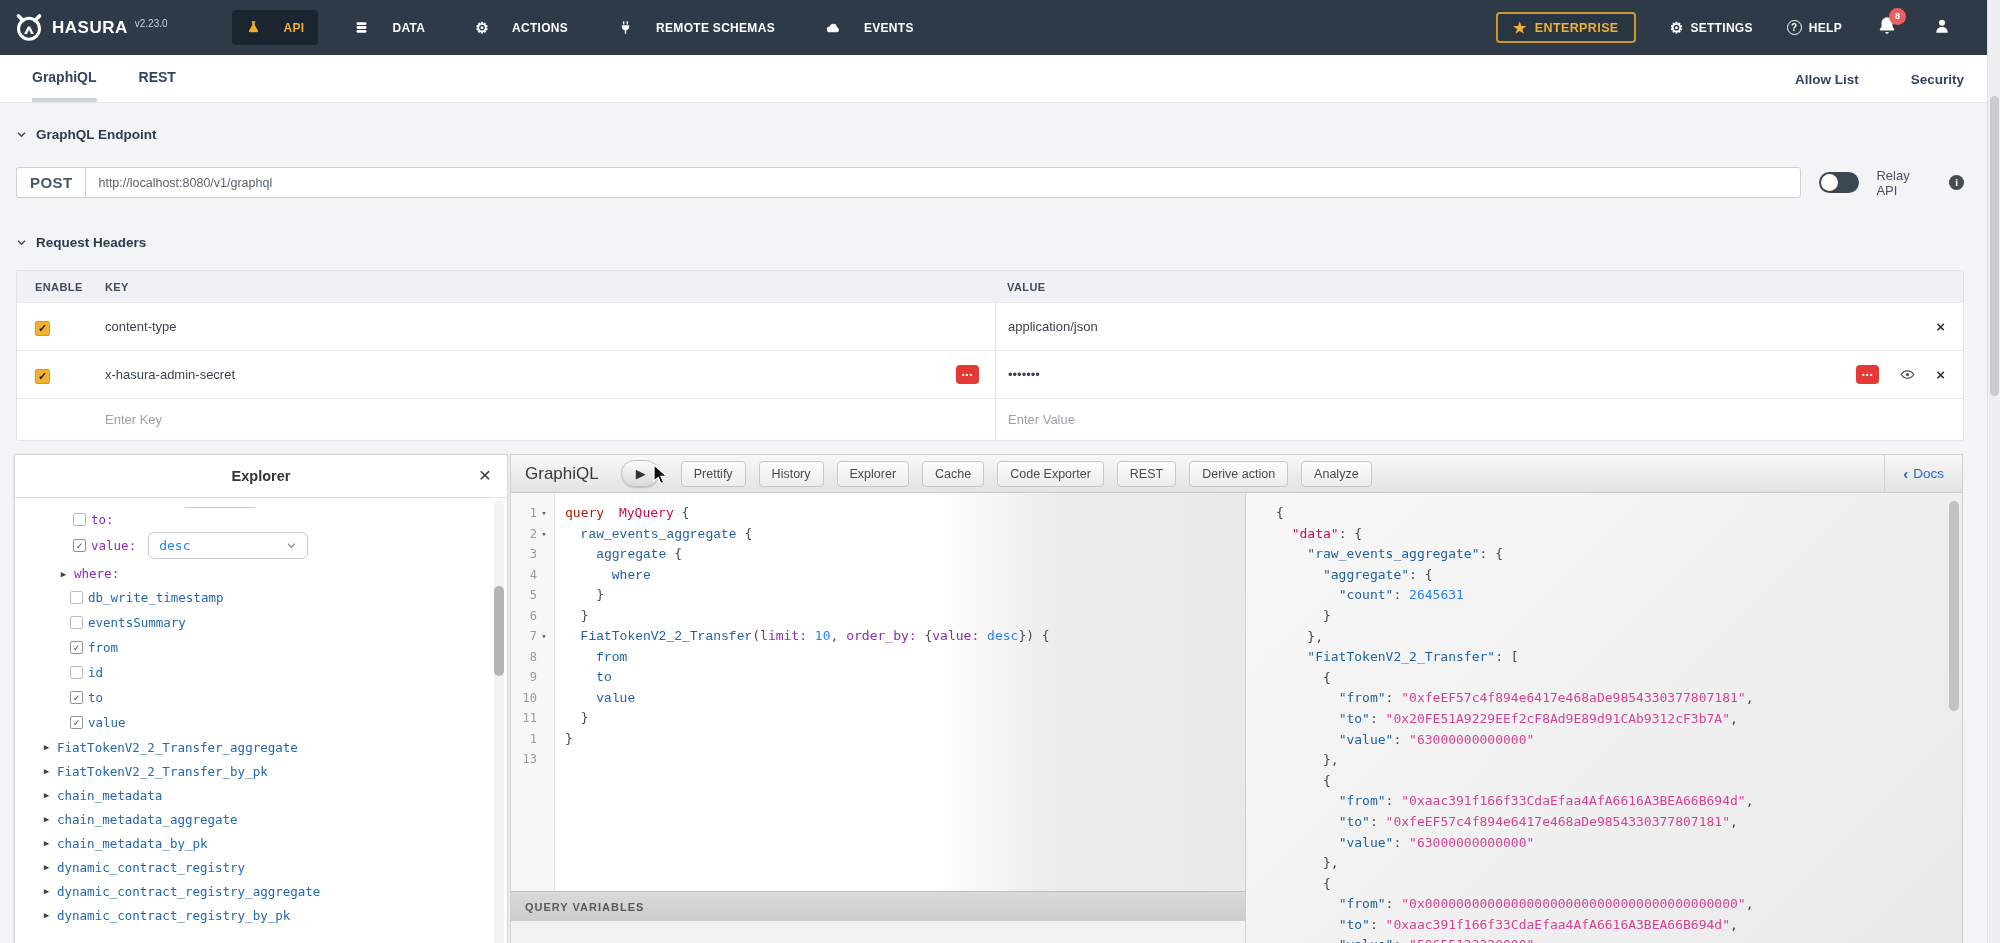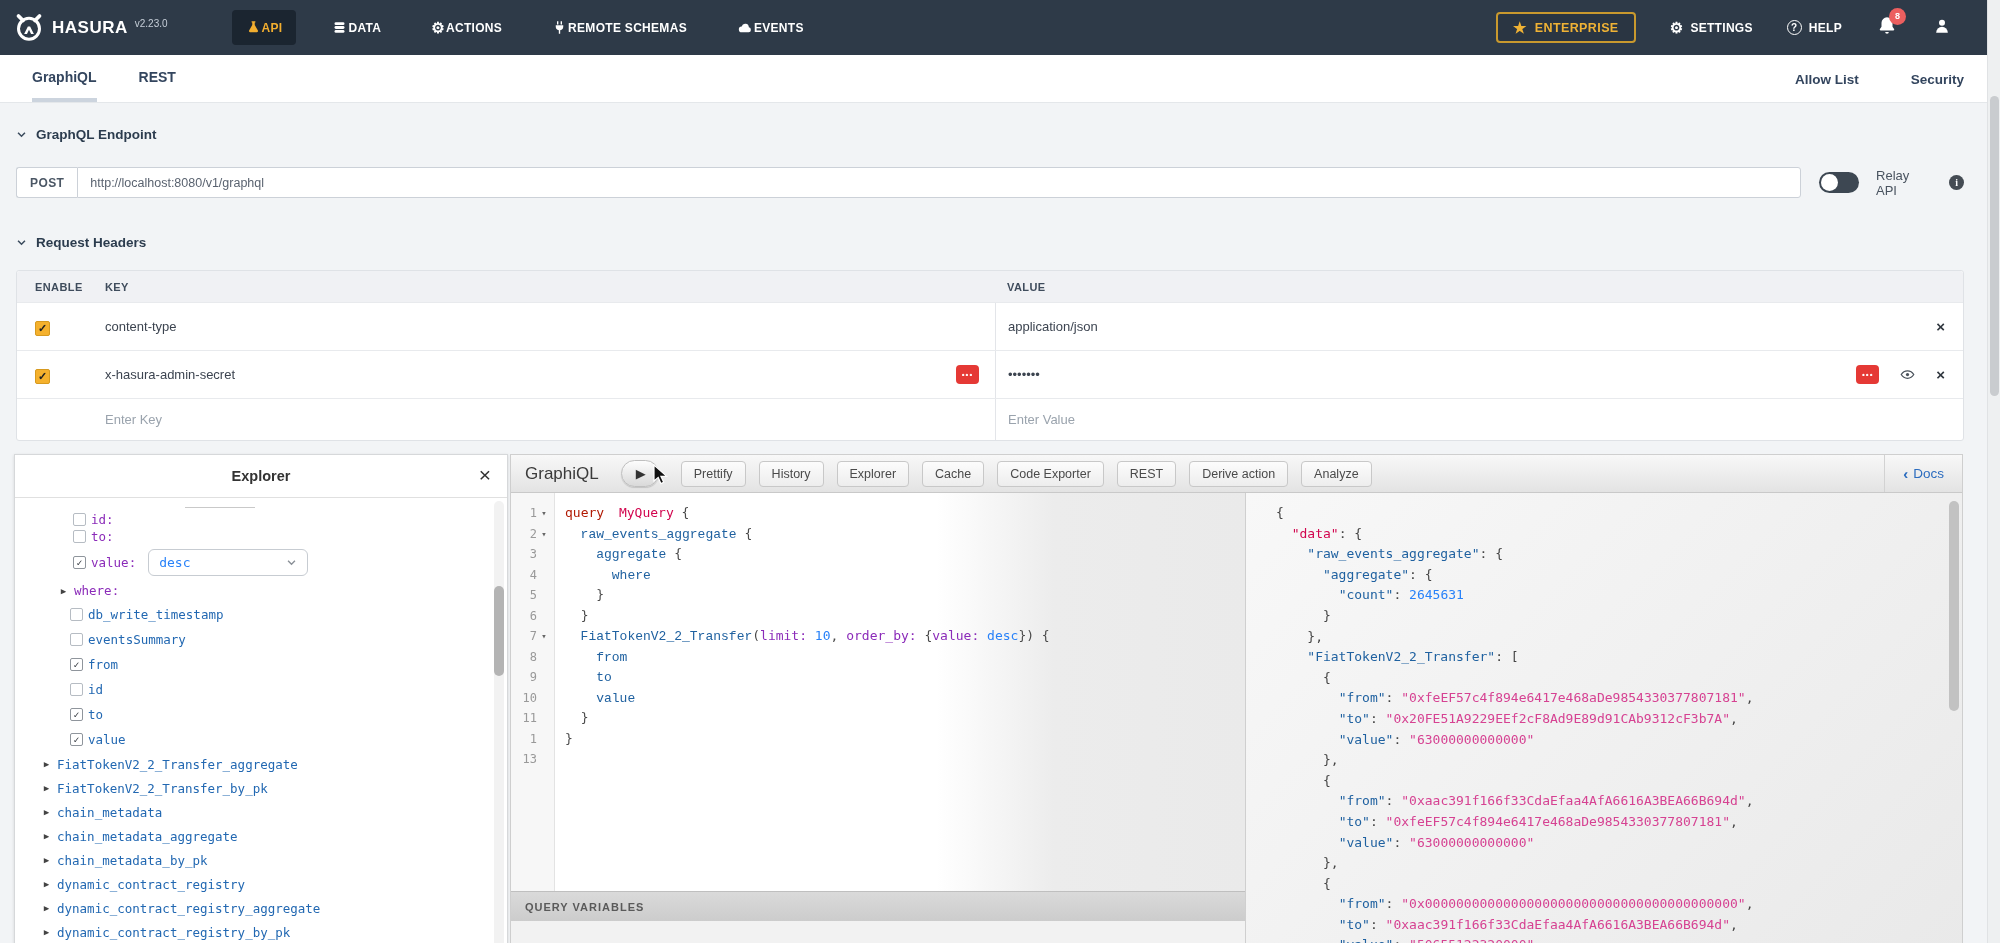--- a/index.html
+++ b/index.html
@@ -16,21 +16,21 @@
   
   .topnav {
     height:55px; background:#2e3a48; display:flex; align-items:center;
     padding:0 20px 0 14px; position:relative; z-index:5;
   }
   .brand { display:flex; align-items:center; margin-right:64px; }
   .brand-name { color:#fff; font-weight:bold; font-size:17px; letter-spacing:.5px; margin-left:8px; }
   .brand-ver { color:#c6ced8; font-size:10px; margin-left:7px; margin-top:-8px; }
   .main-nav { display:flex; align-items:center; height:100%; }
   .nav-item {
-    display:flex; align-items:center; gap:1px; color:#ffffff;
+    display:flex; align-items:center; gap:23px; color:#ffffff;
     font-size:12px; font-weight:bold; letter-spacing:.3px;
     padding:10px 14px; margin-right:22px; border-radius:4px; cursor:pointer;
   }
   .nav-item .icon { color:#ffffff; }
   .nav-item.active { background:#1b2530; color:#f2ae2f; }
   .nav-item.active .icon { color:#f2ae2f; }
   .topnav-right { margin-left:auto; display:flex; align-items:center; gap:34px; padding-right:28px; }
   .btn-enterprise {
     display:flex; align-items:center; gap:8px; border:2px solid #c9992e; border-radius:4px;
     color:#efb235; font-weight:bold; font-size:12.5px; letter-spacing:.4px;
@@ -67,21 +67,21 @@
 
   
   .section-head {
     display:flex; align-items:center; gap:9px;
     margin:24px 36px 0 16px; font-size:13.5px; font-weight:bold; color:#2c3c4e; cursor:pointer;
   }
   .endpoint-row { display:flex; align-items:center; margin:25px 36px 0 16px; height:31px; }
   .method-box {
     height:31px; border:1px solid #ccd1d8; border-right:none; border-radius:3px 0 0 3px;
     background:#fff; display:flex; align-items:center; padding:0 13px;
-    font-size:12px; font-weight:bold; color:#4b5765; letter-spacing:.4px;
+    font-size:15px; font-weight:bold; color:#4b5765; letter-spacing:.4px;
   }
   .url-input {
     height:31px; width:1744px; border:1px solid #ccd1d8; border-radius:0 3px 3px 0;
     padding:0 12px; font-size:12.5px; color:#5a6370; background:#fff; outline:none;
     font-family:"Liberation Sans", sans-serif;
   }
   .relay-wrap { display:flex; align-items:center; gap:17px; margin-left:18px; }
   .toggle { width:41px; height:21px; border-radius:11px; background:#3d4752; position:relative; cursor:pointer; }
   .toggle .knob { position:absolute; left:2px; top:2px; width:17px; height:17px; border-radius:50%; background:#fff; }
   .relay-label { font-size:13px; color:#4a5460; }
@@ -414,24 +414,20 @@
 
 <div class="gpanel">
 
   <aside class="explorer">
     <div class="explorer-head">
       <span class="explorer-title">Explorer</span>
       <span class="explorer-close">×</span>
     </div>
     <div class="explorer-body">
         <div class="x-partial"></div>
-        <div class="x-row arg">
-          <span class="x-cb"></span>
-          <span class="x-lbl arg">id:</span>
-        </div>
         <div class="x-row arg">
           <span class="x-cb"></span>
           <span class="x-lbl arg">to:</span>
         </div>
         <div class="x-row argsel">
           <span class="x-cb checked">✓</span>
           <span class="x-lbl arg">value:</span>
           <span class="x-select">
             <span class="x-selval">desc</span>
             <span class="icon">

